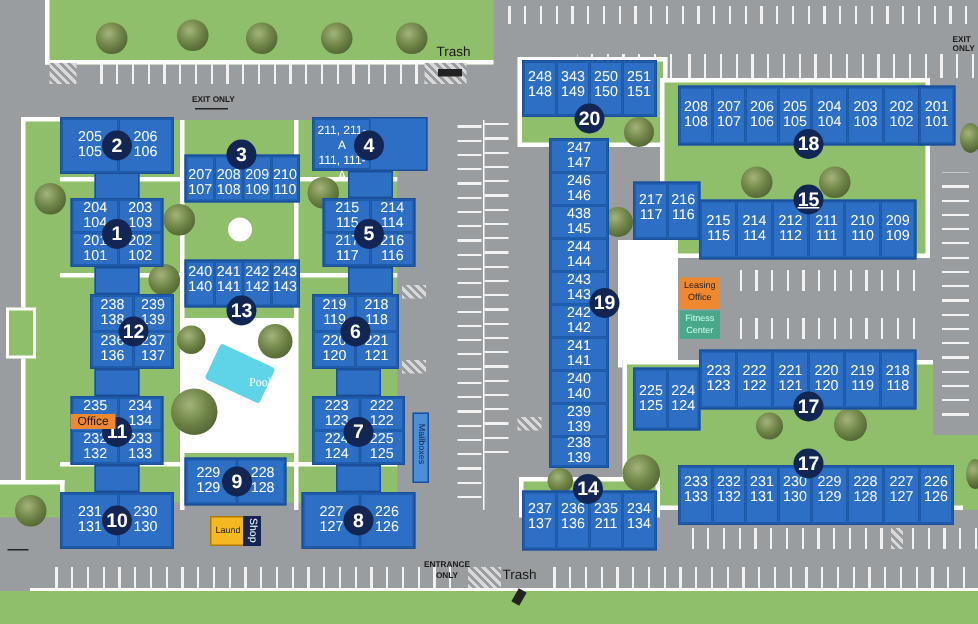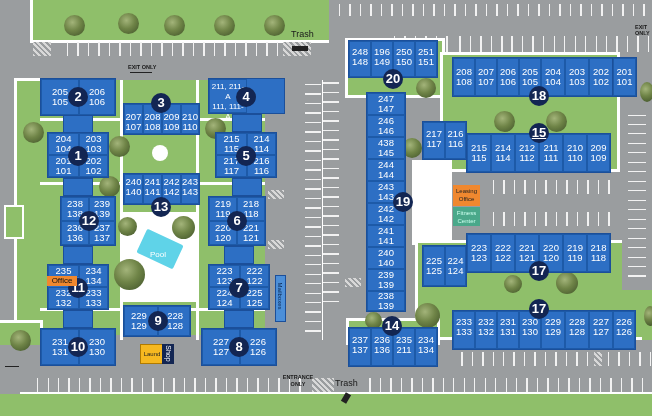--- a/index.html
+++ b/index.html
@@ -42,21 +42,21 @@
 <div class="grass" style="left:0;top:320px;width:40px;height:35px;border-top:3px solid #fff;border-right:3px solid #fff;"></div>
 
 <div class="walk" style="left:40px;top:118px;width:225px;height:3px;"></div>
 <div class="walk" style="left:40px;top:182px;width:225px;height:3px;"></div>
 <div class="walk" style="left:40px;top:308px;width:225px;height:3px;"></div>
 <div class="walk" style="left:120px;top:80px;width:3px;height:260px;"></div>
 <div class="walk" style="left:196px;top:80px;width:3px;height:260px;"></div>
 <div class="abs" style="left:152px;top:145px;width:16px;height:16px;border-radius:50%;background:#fff;"></div>
 <div class="walk" style="left:122px;top:212px;width:74px;height:90px;"></div>
 <div class="abs" style="left:140px;top:236px;width:40px;height:26px;background:#5fd3e8;transform:rotate(25deg);border-radius:2px;"></div>
-<div class="label" style="left:150px;top:250px;color:#fff;font-size:8px;">Pool</div>
+<div class="label" style="left:166px;top:250px;color:#fff;font-size:8px;font-family:Liberation Serif, serif;">Pool</div>
 
 <div class="lot" style="left:265px;top:75px;width:80px;height:270px;"></div>
 <div class="stripes-h" style="left:305px;top:80px;width:16px;height:260px;"></div>
 <div class="stripes-h" style="left:323px;top:80px;width:16px;height:230px;"></div>
 <div class="walk" style="left:322px;top:80px;width:1px;height:260px;"></div>
 <div class="hatch" style="left:268px;top:190px;width:16px;height:9px;"></div>
 <div class="hatch" style="left:268px;top:240px;width:16px;height:9px;"></div>
 <div class="hatch" style="left:345px;top:278px;width:16px;height:9px;"></div>
 
 <div class="label small" style="left:128px;top:64px;">EXIT ONLY</div>
@@ -338,21 +338,21 @@
     </div>
   <div class="badge" style="left:27px;top:8px;">8</div>
 </div>
 
 <div class="bld" style="left:348px;top:40px;width:90px;height:38px;">
   <div class="unit" style="left:0;top:0;width:22px;height:36px;padding-bottom:4px;">
       <span>248</span>
       <span>148</span>
     </div>
   <div class="unit" style="left:22px;top:0;width:22px;height:36px;padding-bottom:4px;">
-      <span>196</span>
+      <span>343</span>
       <span>149</span>
     </div>
   <div class="unit" style="left:44px;top:0;width:22px;height:36px;padding-bottom:4px;">
       <span>250</span>
       <span>150</span>
     </div>
   <div class="unit" style="left:66px;top:0;width:22px;height:36px;padding-bottom:4px;">
       <span>251</span>
       <span>151</span>
     </div>

